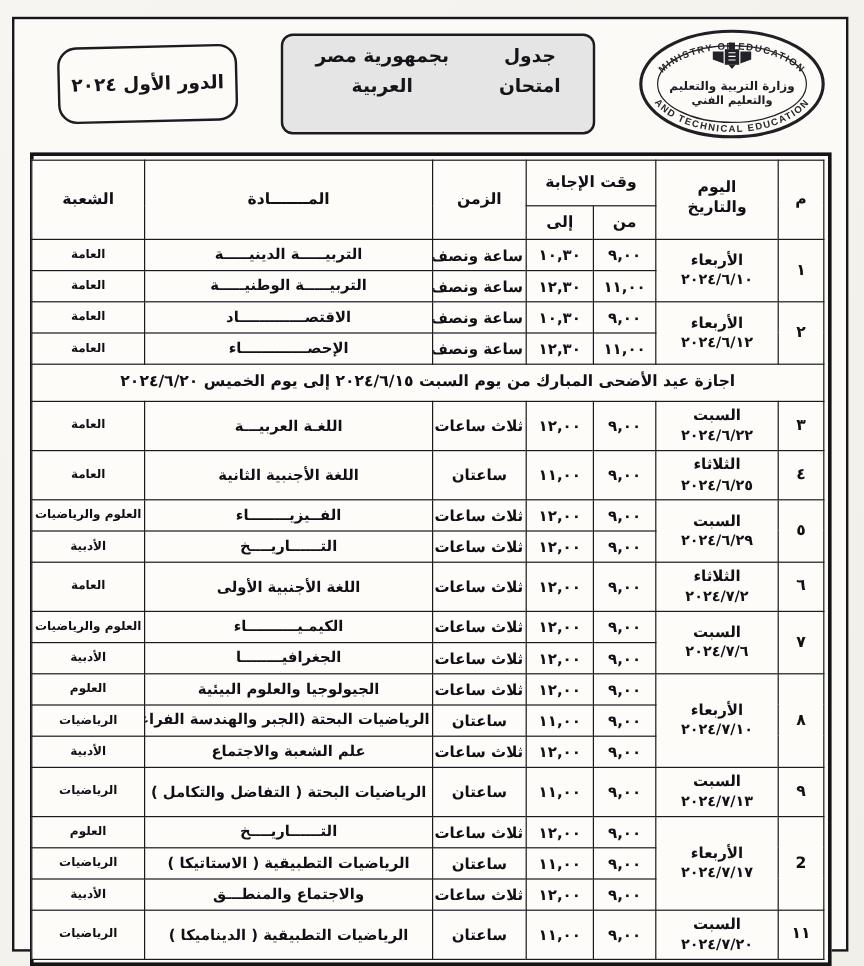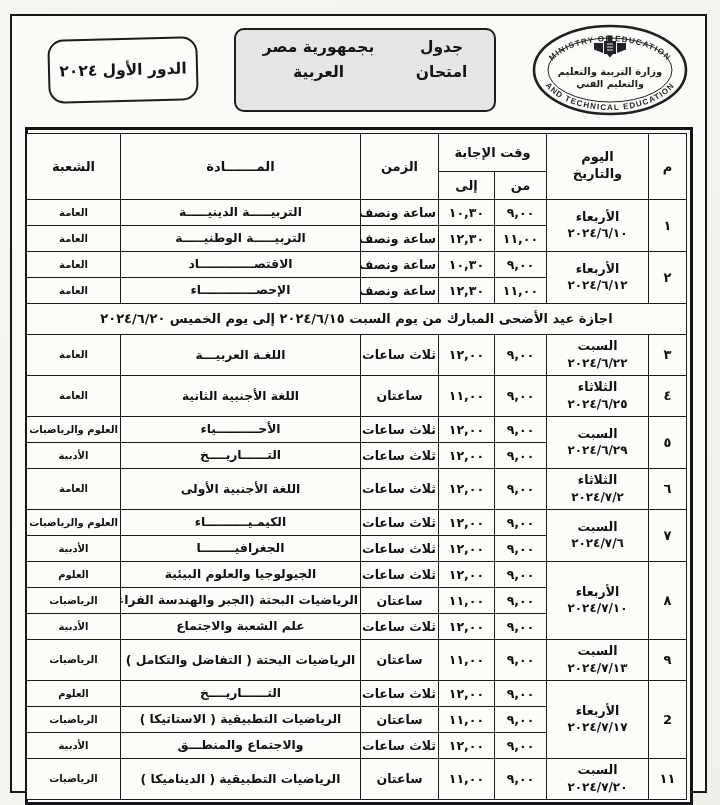--- a/index.html
+++ b/index.html
@@ -210,21 +210,21 @@
             </tr>
             <tr class="r-multi">
               <td class="c-num" rowspan="2">٥</td>
               <td class="c-day" rowspan="2">
                 <div class="day-name">السبت</div>
                 <div class="day-date">٢٠٢٤/٦/٢٩</div>
               </td>
               <td class="c-from">٩,٠٠</td>
               <td class="c-to">١٢,٠٠</td>
               <td class="c-dur">ثلاث ساعات</td>
-              <td class="c-subj">الأحــــــــــياء</td>
+              <td class="c-subj">الفــيزيــــــــاء</td>
               <td class="c-branch">العلوم والرياضيات</td>
             </tr>
             <tr class="r-multi">
               <td class="c-from">٩,٠٠</td>
               <td class="c-to">١٢,٠٠</td>
               <td class="c-dur">ثلاث ساعات</td>
               <td class="c-subj">التــــــاريــــخ</td>
               <td class="c-branch">الأدبية</td>
             </tr>
             <tr class="r-single">

